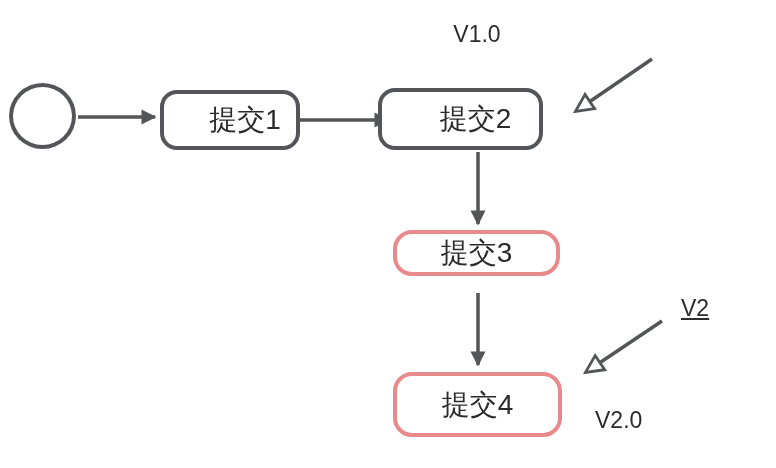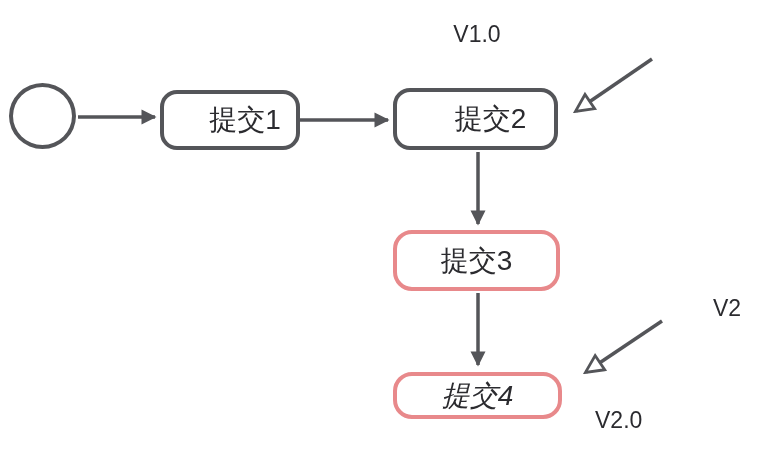--- a/index.html
+++ b/index.html
@@ -24,32 +24,32 @@
   }
   .node.circle {
     left: 9px; top: 83px; width: 67px; height: 66px;
     border: 4px solid var(--node-border-gray, #545559);
     border-radius: 50%;
   }
   .node.box { border-radius: 17px; }
   .node.box.gray { border: 4px solid var(--node-border-gray, #545559); padding-left: 30px; }
   .node.box.pink { border: 4px solid var(--node-border-pink, #e8898b); border-radius: 19px; }
   .box.c1 { left: 160px; top: 90px;  width: 140px; height: 60px; }
-  .box.c2 { left: 393px; top: 88px;  width: 165px; height: 62px; }
-  .box.c3 { left: 393px; top: 230px; width: 167px; height: 61px; }
-  .box.c4 { left: 393px; top: 372px; width: 169px; height: 47px; font-style: italic; }
+  .box.c2 { left: 378px; top: 88px;  width: 165px; height: 62px; }
+  .box.c3 { left: 393px; top: 230px; width: 167px; height: 46px; }
+  .box.c4 { left: 393px; top: 372px; width: 169px; height: 65px; }
   .lbl {
     position: absolute;
     font-size: 23px;
     color: var(--text, #2b2b2f);
     white-space: nowrap;
   }
   .lbl.v1     { left: 427px; top: 21px;  width: 100px; text-align: center; }
   .lbl.master { left: 666px; top: 32px; }
-  .lbl.v2     { left: 713px; top: 295px; }
+  .lbl.v2     { left: 681px; top: 295px; text-decoration: underline; }
   .lbl.v20    { left: 595px; top: 407px; }
   svg line { stroke: var(--arrow, #545559); stroke-width: 3.5px; }
 </style>
 </head>
 <body>
 
 <div class="canvas">
 
   <svg class="layer" viewBox="0 0 776 468">
     <defs>

